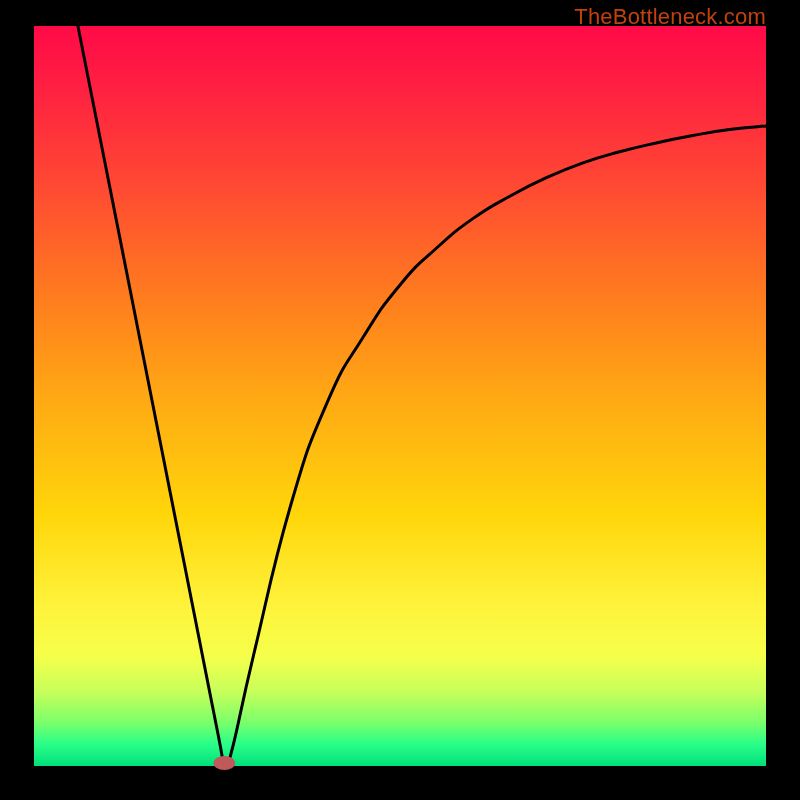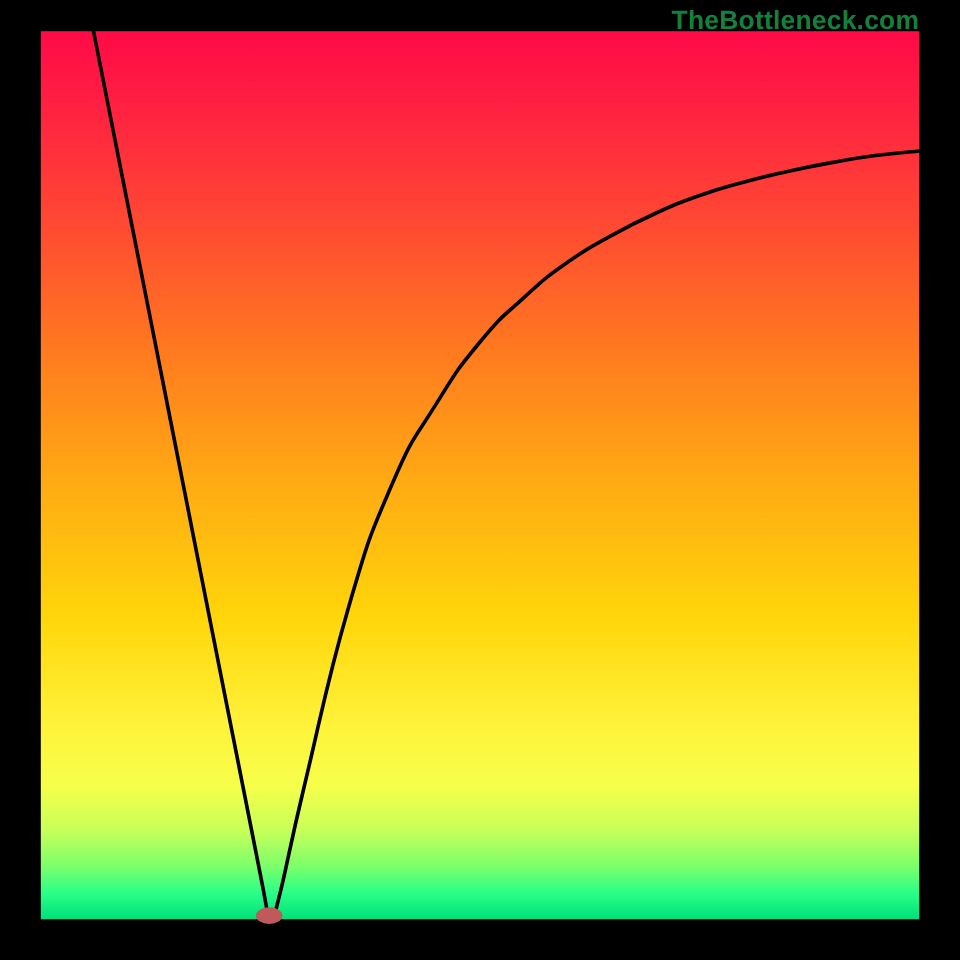--- a/index.html
+++ b/index.html
@@ -39,23 +39,23 @@
       #c7ff5a 90%,
       #7dff6a 94%,
       #2bff88 97%,
       #00e07a 100%
     );
   }
   .attribution {
     position: absolute;
     top: 4px;
     right: 34px;
-    color: #15803d;
+    color: #c2410c;
     font-size: 22px;
-    font-weight: 700;
+    font-weight: 400;
     letter-spacing: 0.2px;
     user-select: none;
   }
   svg.curve-layer {
     position: absolute;
     left: 0;
     top: 0;
     width: 732px;
     height: 740px;
     overflow: visible;

